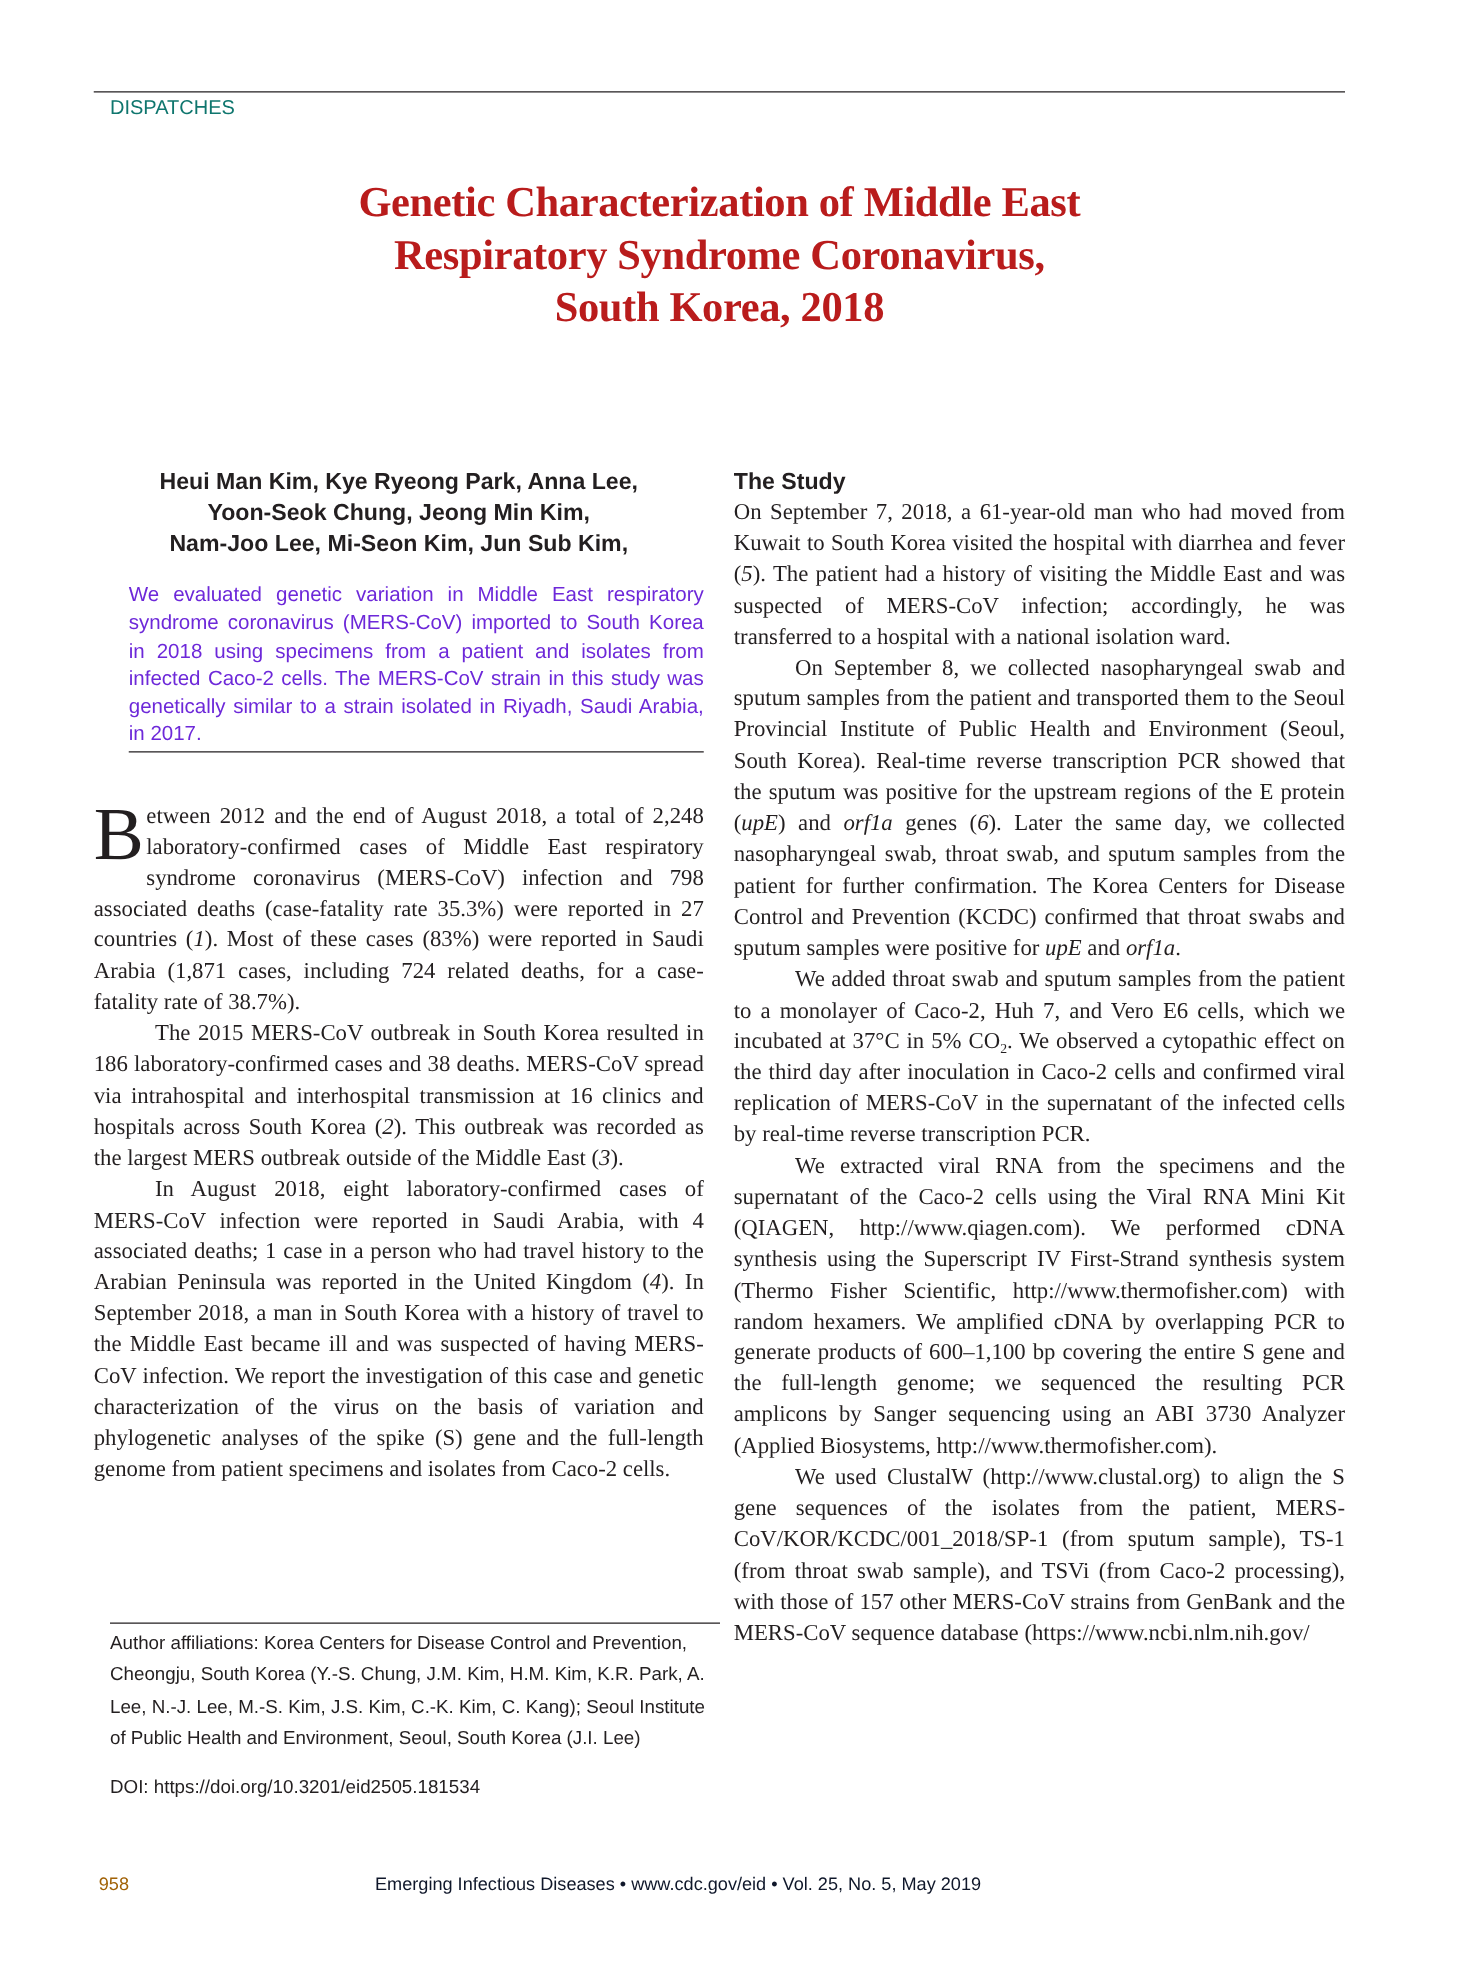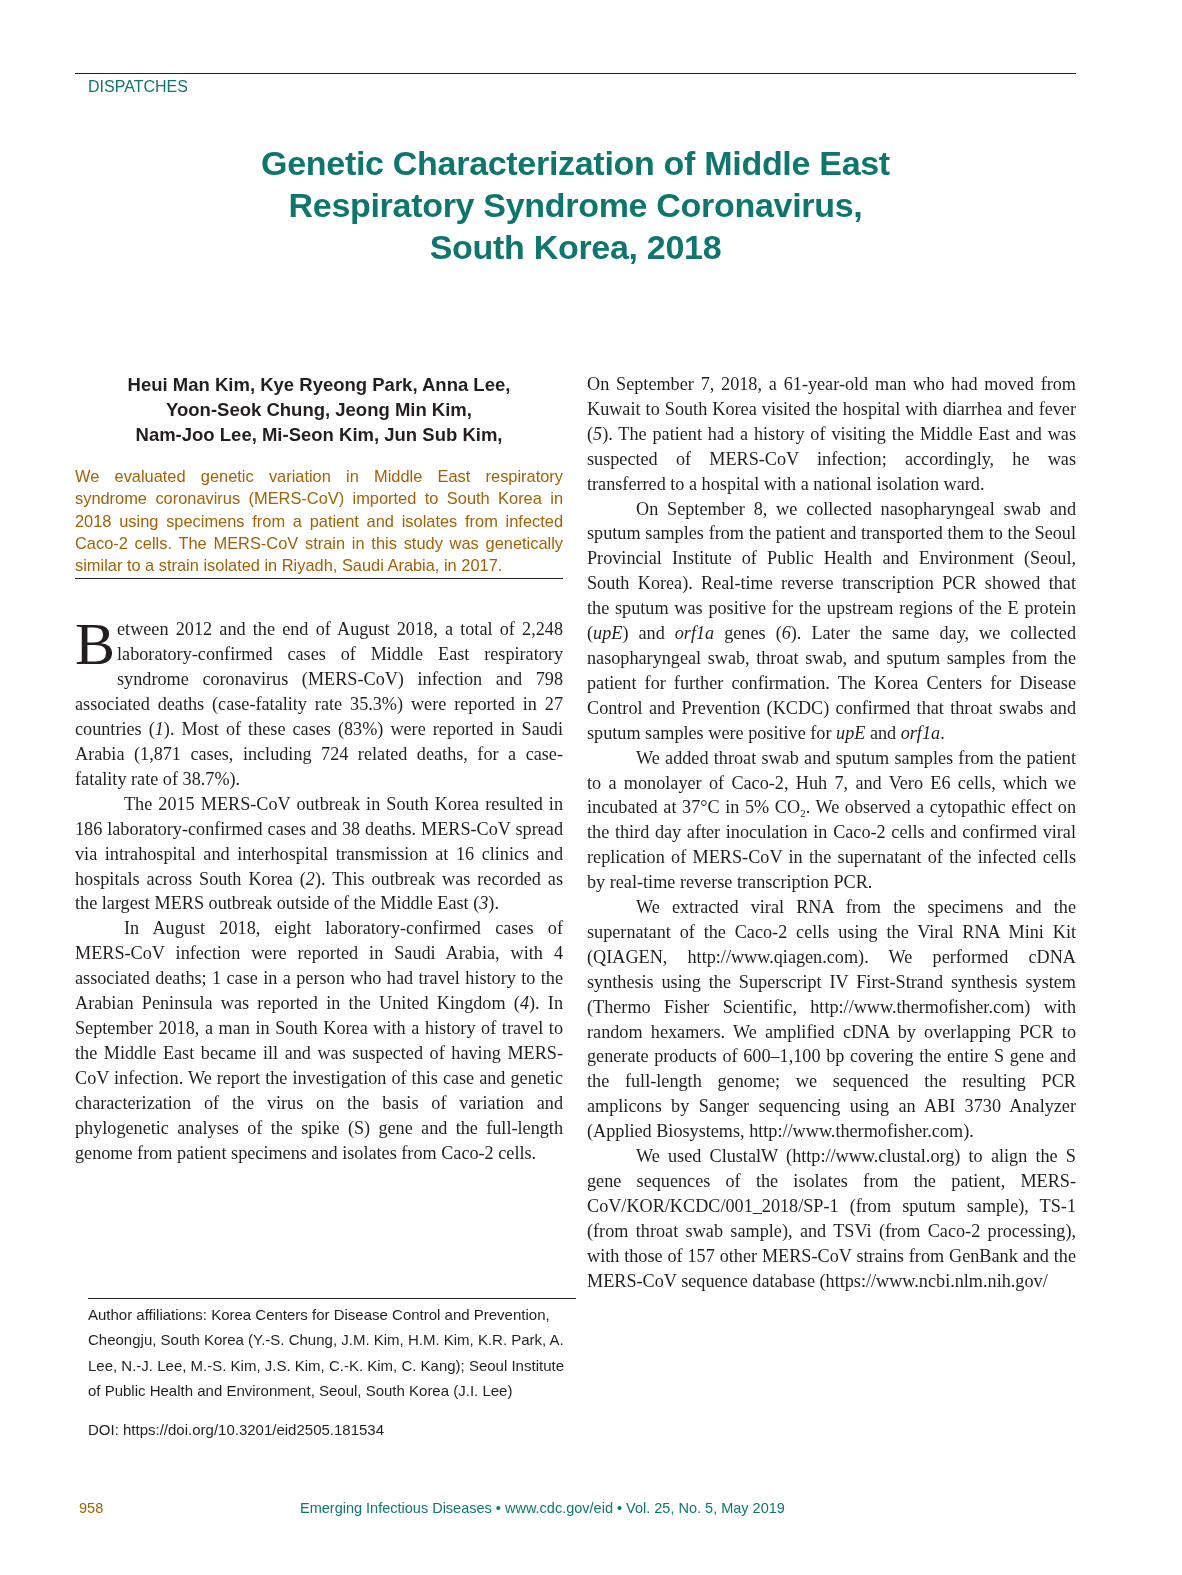--- a/index.html
+++ b/index.html
@@ -2,43 +2,43 @@
 <html><head>
   <meta charset="utf-8">
   <style>
     * { margin: 0; padding: 0; box-sizing: border-box; }
     html, body { width: 1182px; height: 1575px; background: #ffffff; }
     body { position: relative; color: #231f20; overflow: hidden; }
 
     .header-rule { position: absolute; left: 75px; top: 73px; width: 1001px; height: 1px; background: #231f20; }
     .section-label { position: absolute; left: 88px; top: 78px; font-family: "Liberation Sans", sans-serif; font-size: 16px; letter-spacing: 0px; color: #0f766e; }
 
-    .title { position: absolute; left: 75px; top: 142px; width: 1001px; text-align: center; font-family: Liberation Sans, sans-serif; font-weight: bold; font-size: 34px; line-height: 42px; color: #0f766e; letter-spacing: -0.3px; }
+    .title { position: absolute; left: 75px; top: 142px; width: 1001px; text-align: center; font-family: Liberation Serif, serif; font-weight: bold; font-size: 34px; line-height: 42px; color: #b91c1c; letter-spacing: -0.3px; }
 
     .col-left { position: absolute; left: 75px; top: 372px; width: 488px; }
     .col-right { position: absolute; left: 587px; top: 372px; width: 489px; }
 
     .authors { text-align: center; font-family: "Liberation Sans", sans-serif; font-weight: bold; font-size: 18.5px; line-height: 25px; color: #231f20; margin-top: 0px; }
 
-    .abstract { margin-top: 18px; font-family: "Liberation Sans", sans-serif; font-size: 16.4px; line-height: 22.3px; text-align: justify; color: #a16207; padding-bottom: 2px; border-bottom: 1.2px solid #231f20; }
+    .abstract { margin-top: 18px; font-family: "Liberation Sans", sans-serif; font-size: 16.4px; line-height: 22.3px; text-align: justify; color: #6d28d9; padding-bottom: 2px; border-bottom: 1.2px solid #231f20; margin-left: 28px; }
 
     .body-text { font-family: "Liberation Serif", serif; font-size: 18.2px; line-height: 24.9px; text-align: justify; color: #231f20; }
     .body-text p { text-indent: 0; }
     .body-text p.indent { text-indent: 49px; }
 
     .left-body { margin-top: 38px; }
     .dropcap { float: left; font-family: "Liberation Serif", serif; font-size: 60px; line-height: 48px; margin-top: 3px; margin-right: 2px; color: #231f20; }
 
     .affiliations { position: absolute; left: 88px; top: 1298px; width: 488px; border-top: 1.6px solid #231f20; padding-top: 3px; font-family: "Liberation Sans", sans-serif; font-size: 15px; line-height: 25.3px; color: #231f20; }
     .doi { margin-top: 14px; }
 
     .study-heading { font-family: "Liberation Sans", sans-serif; font-weight: bold; font-size: 18.5px; line-height: 25px; color: #231f20; }
 
     .footer-page { position: absolute; left: 79px; top: 1500px; font-family: "Liberation Sans", sans-serif; font-size: 14.5px; color: #a16207; }
-    .footer-journal { position: absolute; left: 300px; top: 1500px; font-family: "Liberation Sans", sans-serif; font-size: 14.5px; color: #0f766e; }
+    .footer-journal { position: absolute; left: 300px; top: 1500px; font-family: "Liberation Sans", sans-serif; font-size: 14.5px; color: #0f172a; }
 
     i { font-style: italic; }
     sub { font-size: 11px; vertical-align: -4px; line-height: 0; }
   </style>
 </head>
 <body>
 
 <div class="header-rule"></div>
 <div class="section-label">DISPATCHES</div>
 
@@ -63,20 +63,21 @@
     <p class="indent"><span>In August 2018, eight laboratory-confirmed cases of MERS-CoV infection were reported in Saudi Arabia, with 4 associated deaths; 1 case in a person who had travel history to the Arabian Peninsula was reported in the United Kingdom (</span><i>4</i><span>). In September 2018, a man in South Korea with a history of travel to the Middle East became ill and was suspected of having MERS-CoV infection. We report the investigation of this case and genetic characterization of the virus on the basis of variation and phylogenetic analyses of the spike (S) gene and the full-length genome from patient specimens and isolates from Caco-2 cells.</span></p>
   </div>
 </div>
 
 <div class="affiliations">
   <div>Author affiliations: Korea Centers for Disease Control and Prevention, Cheongju, South Korea (Y.-S. Chung, J.M. Kim, H.M. Kim, K.R. Park, A. Lee, N.-J. Lee, M.-S. Kim, J.S. Kim, C.-K. Kim, C. Kang); Seoul Institute of Public Health and Environment, Seoul, South Korea (J.I. Lee)</div>
   <div class="doi">DOI: https://doi.org/10.3201/eid2505.181534</div>
 </div>
 
 <div class="col-right">
+  <h2 class="study-heading">The Study</h2>
   <div class="body-text">
     <p><span>On September 7, 2018, a 61-year-old man who had moved from Kuwait to South Korea visited the hospital with diarrhea and fever (</span><i>5</i><span>). The patient had a history of visiting the Middle East and was suspected of MERS-CoV infection; accordingly, he was transferred to a hospital with a national isolation ward.</span></p>
     <p class="indent"><span>On September 8, we collected nasopharyngeal swab and sputum samples from the patient and transported them to the Seoul Provincial Institute of Public Health and Environment (Seoul, South Korea). Real-time reverse transcription PCR showed that the sputum was positive for the upstream regions of the E protein (</span><i>upE</i><span>) and </span><i>orf1a</i><span> genes (</span><i>6</i><span>). Later the same day, we collected nasopharyngeal swab, throat swab, and sputum samples from the patient for further confirmation. The Korea Centers for Disease Control and Prevention (KCDC) confirmed that throat swabs and sputum samples were positive for </span><i>upE</i><span> and </span><i>orf1a</i><span>.</span></p>
     <p class="indent"><span>We added throat swab and sputum samples from the patient to a monolayer of Caco-2, Huh 7, and Vero E6 cells, which we incubated at 37°C in 5% CO</span><sub>2</sub><span>. We observed a cytopathic effect on the third day after inoculation in Caco-2 cells and confirmed viral replication of MERS-CoV in the supernatant of the infected cells by real-time reverse transcription PCR.</span></p>
     <p class="indent">We extracted viral RNA from the specimens and the supernatant of the Caco-2 cells using the Viral RNA Mini Kit (QIAGEN, http://www.qiagen.com). We performed cDNA synthesis using the Superscript IV First-Strand synthesis system (Thermo Fisher Scientific, http://www.thermofisher.com) with random hexamers. We amplified cDNA by overlapping PCR to generate products of 600–1,100 bp covering the entire S gene and the full-length genome; we sequenced the resulting PCR amplicons by Sanger sequencing using an ABI 3730 Analyzer (Applied Biosystems, http://www.thermofisher.com).</p>
     <p class="indent">We used ClustalW (http://www.clustal.org) to align the S gene sequences of the isolates from the patient, MERS-CoV/KOR/KCDC/001_2018/SP-1 (from sputum sample), TS-1 (from throat swab sample), and TSVi (from Caco-2 processing), with those of 157 other MERS-CoV strains from GenBank and the MERS-CoV sequence database (https://www.ncbi.nlm.nih.gov/</p>
   </div>
 </div>
 
 <div class="footer-page">958</div>

